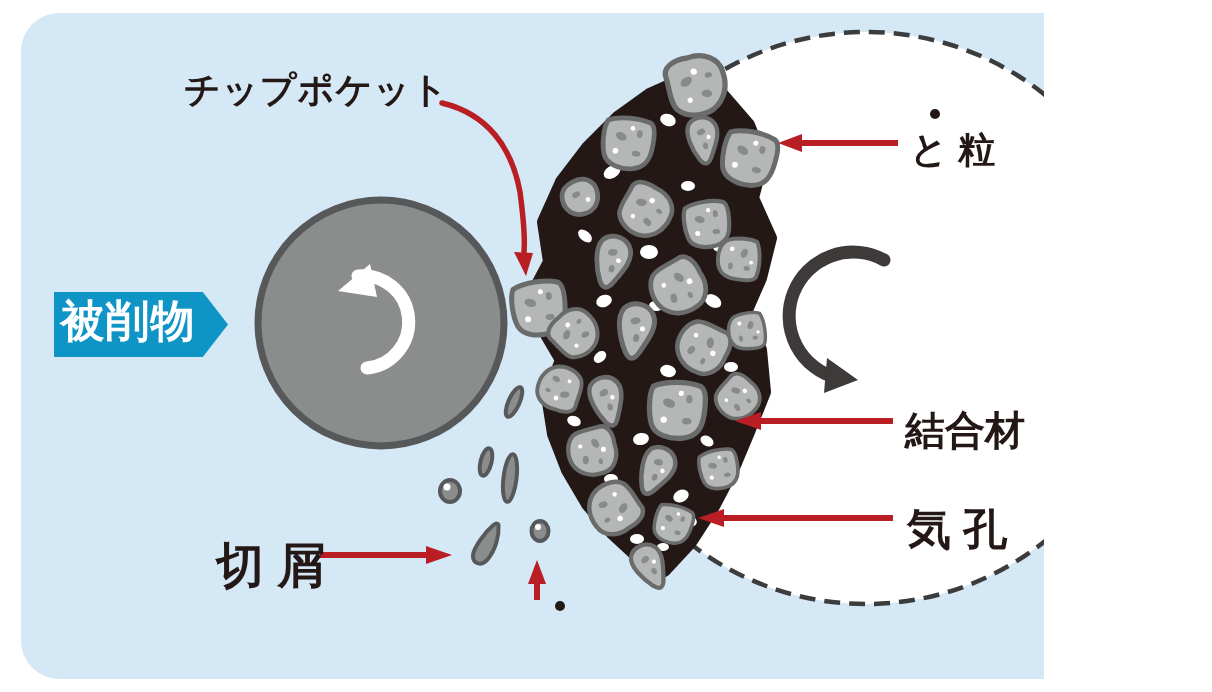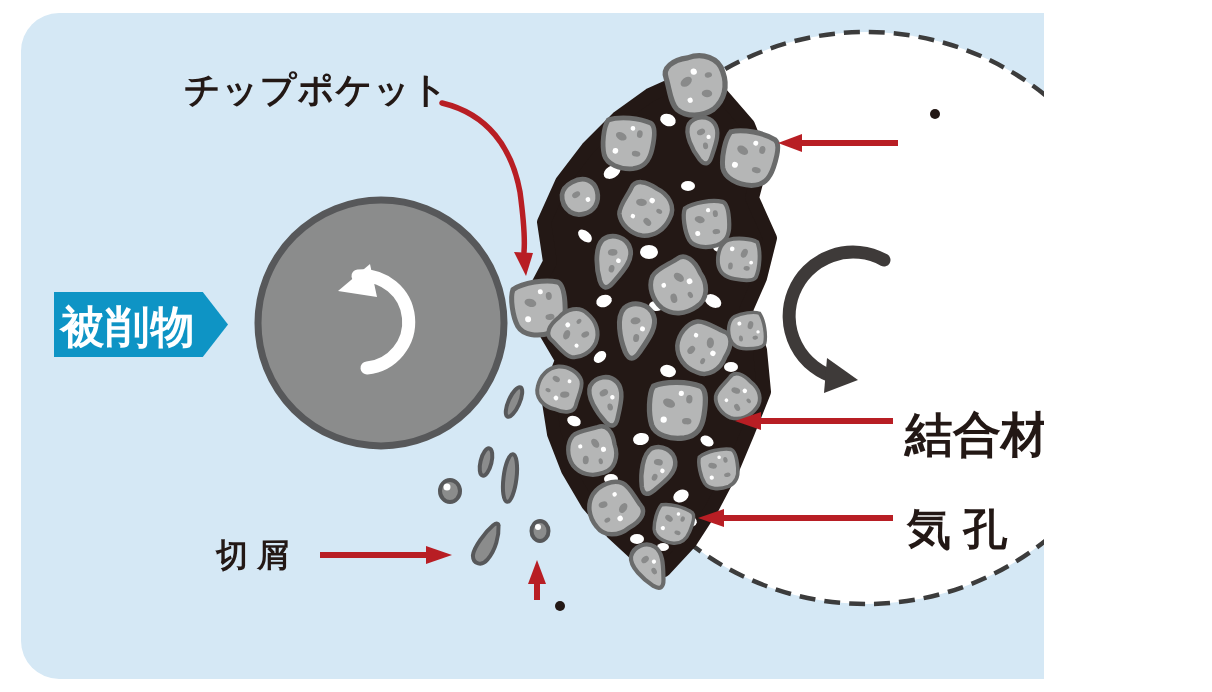--- a/index.html
+++ b/index.html
@@ -15,21 +15,21 @@
     font-family:"Liberation Sans","DejaVu Sans",sans-serif;
   }
   .emph-dot{
     position:absolute;width:10px;height:10px;border-radius:50%;
     background:var(--label-text,#231815);
   }
   #workpiece-badge{
     position:absolute;left:54px;top:292px;width:174px;height:65px;
     background:var(--badge-blue,#0e94c5);
     clip-path:polygon(0 0,85.5% 0,100% 50%,85.5% 100%,0 100%);
-    display:flex;align-items:flex-end;justify-content:center;
+    display:flex;align-items:flex-start;justify-content:center;
     padding-right:26px;box-sizing:border-box;
   }
   #workpiece-badge span{
     color:var(--badge-text,#ffffff);font-weight:700;font-size:44px;letter-spacing:1px;
   }
   
   .panel{fill:var(--panel-blue,#d5e8f5);}
   .wheel-face{fill:var(--pore-white,#ffffff);stroke:var(--wheel-dash-stroke,#3c3c3c);
     stroke-width:4.5;stroke-dasharray:16 9;}
   .bond{fill:var(--bond-black,#231815);stroke:var(--bond-black,#231815);
@@ -189,26 +189,27 @@
     </g>
     <g>
       <line class="red-shaft" x1="537" y1="600" x2="537" y2="582"></line>
       <polygon class="red-head" points="537,560 528,584 546,584"></polygon>
     </g>
   </svg>
 
   <div class="label" style="left:184px;top:66px;font-size:36px;letter-spacing:1px;">チップポケット</div>
 
   <div class="emph-dot" style="left:930px;top:109px;"></div>
-
-  <div class="label" style="left:905px;top:403px;font-size:48px;">結合材</div>
+  <div class="label" style="left:910px;top:125px;font-size:37px;">と 粒</div>
+
+  <div class="label" style="left:905px;top:403px;font-size:40px;">結合材</div>
 
   <div class="label" style="left:907px;top:500px;font-size:44px;">気 孔</div>
 
-  <div class="label" style="left:216px;top:534px;font-size:32px;">切 屑</div>
+  <div class="label" style="left:216px;top:534px;font-size:48px;">切 屑</div>
 
   <div class="emph-dot" style="left:555px;top:601px;"></div>
 
   <div id="workpiece-badge">
     <span>被削物</span>
   </div>
 
 </div>
 
 </body></html>

